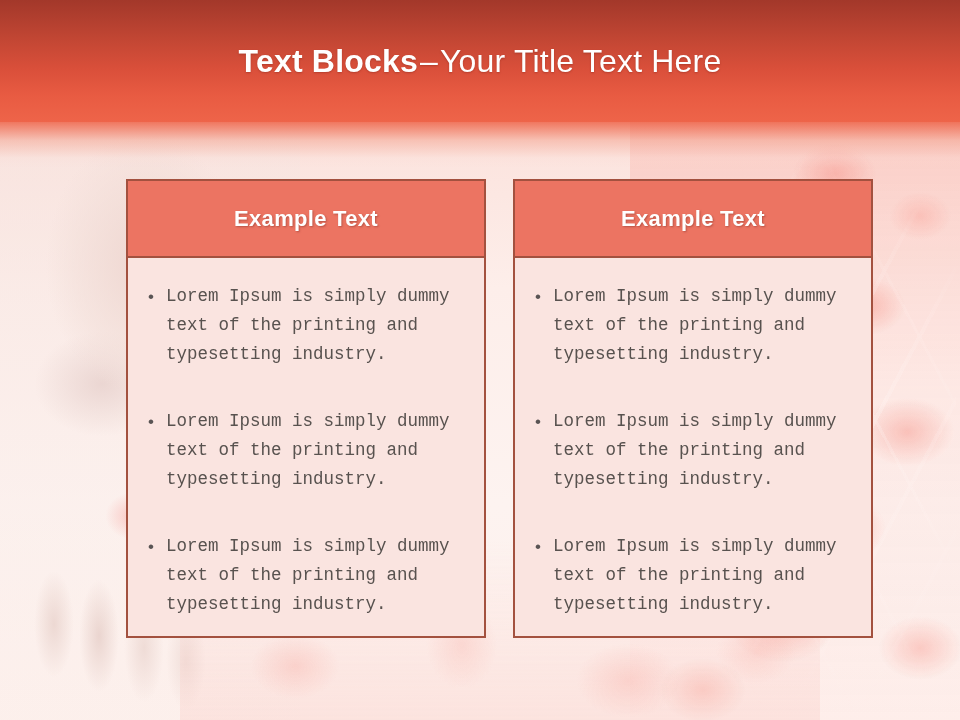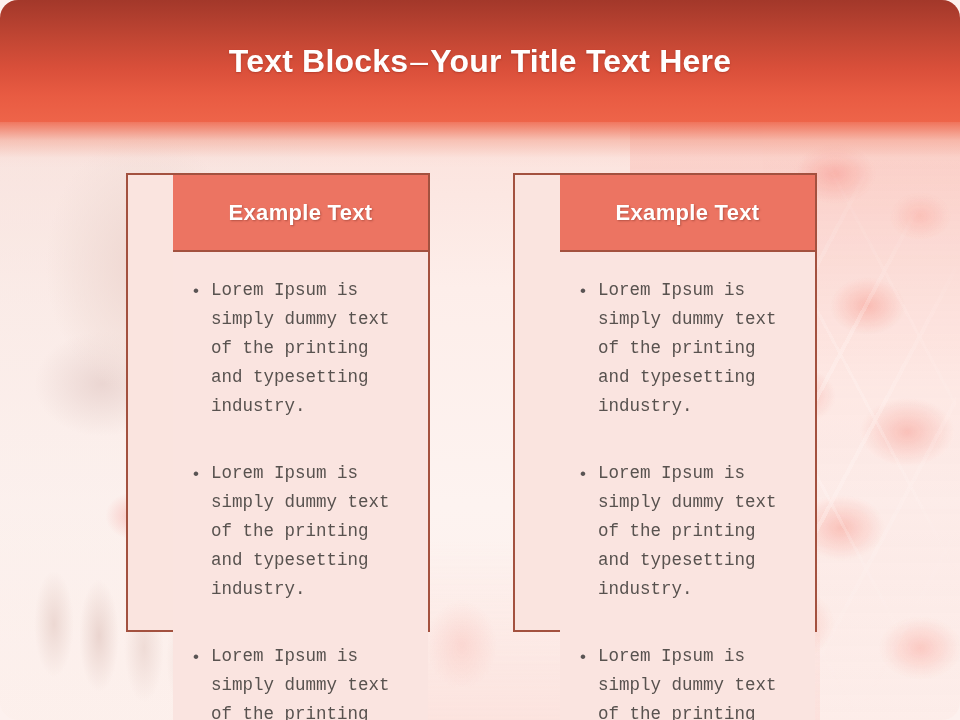--- a/index.html
+++ b/index.html
@@ -13,21 +13,20 @@
     font-family: "Liberation Sans", sans-serif;
     background: #fdf1ee;
   }
 
   .slide {
     position: relative;
     width: 960px;
     height: 720px;
     overflow: hidden;
     background: #fdf1ee;
-    border-radius: 18px;
   }
 
   
   .bg-base {
     position: absolute;
     inset: 0;
     background:
       linear-gradient(180deg,
         #f6c8bf 0%,
         #fbe0da 14%,
@@ -157,35 +156,34 @@
     display: flex;
     align-items: center;
     justify-content: center;
     color: #ffffff;
     font-size: 32px;
     letter-spacing: .2px;
     white-space: nowrap;
     text-shadow: 0 1px 2px rgba(110,30,18,.35);
   }
   .slide-title .t-bold { font-weight: bold; }
-  .slide-title .t-reg  { font-weight: bold; }
+  .slide-title .t-reg  { font-weight: normal; }
   .slide-title .t-sep  { font-weight: normal; padding: 0 2px; }
 
   
   .card {
     position: absolute;
-    top: 173px;
-    width: 304px;
+    top: 179px;
+    width: 360px;
     height: 459px;
     border: 2px solid #a3513f;
     box-sizing: border-box;
     background: #fae4df;
     display: flex;
     flex-direction: column;
-    padding-left: 45px;
   }
   .card-left  { left: 126px; }
   .card-right { left: 513px; }
 
   .card-header {
     height: 77px;
     flex: 0 0 77px;
     background: #ec7462;
     border-bottom: 2px solid #a3513f;
     display: flex;

